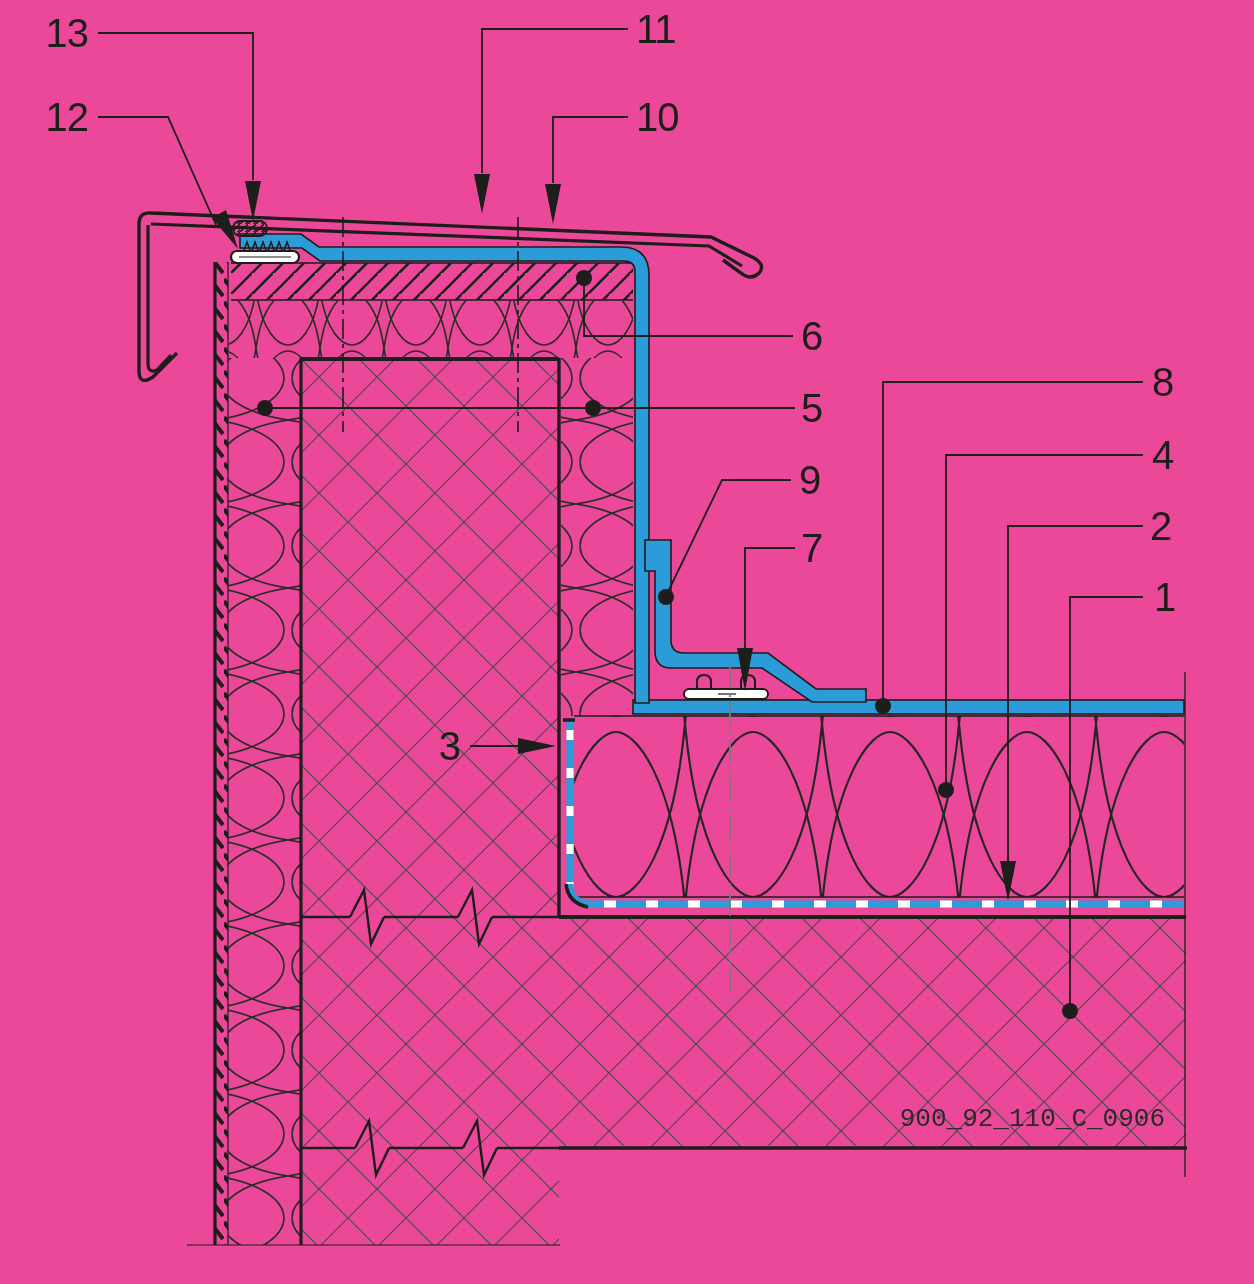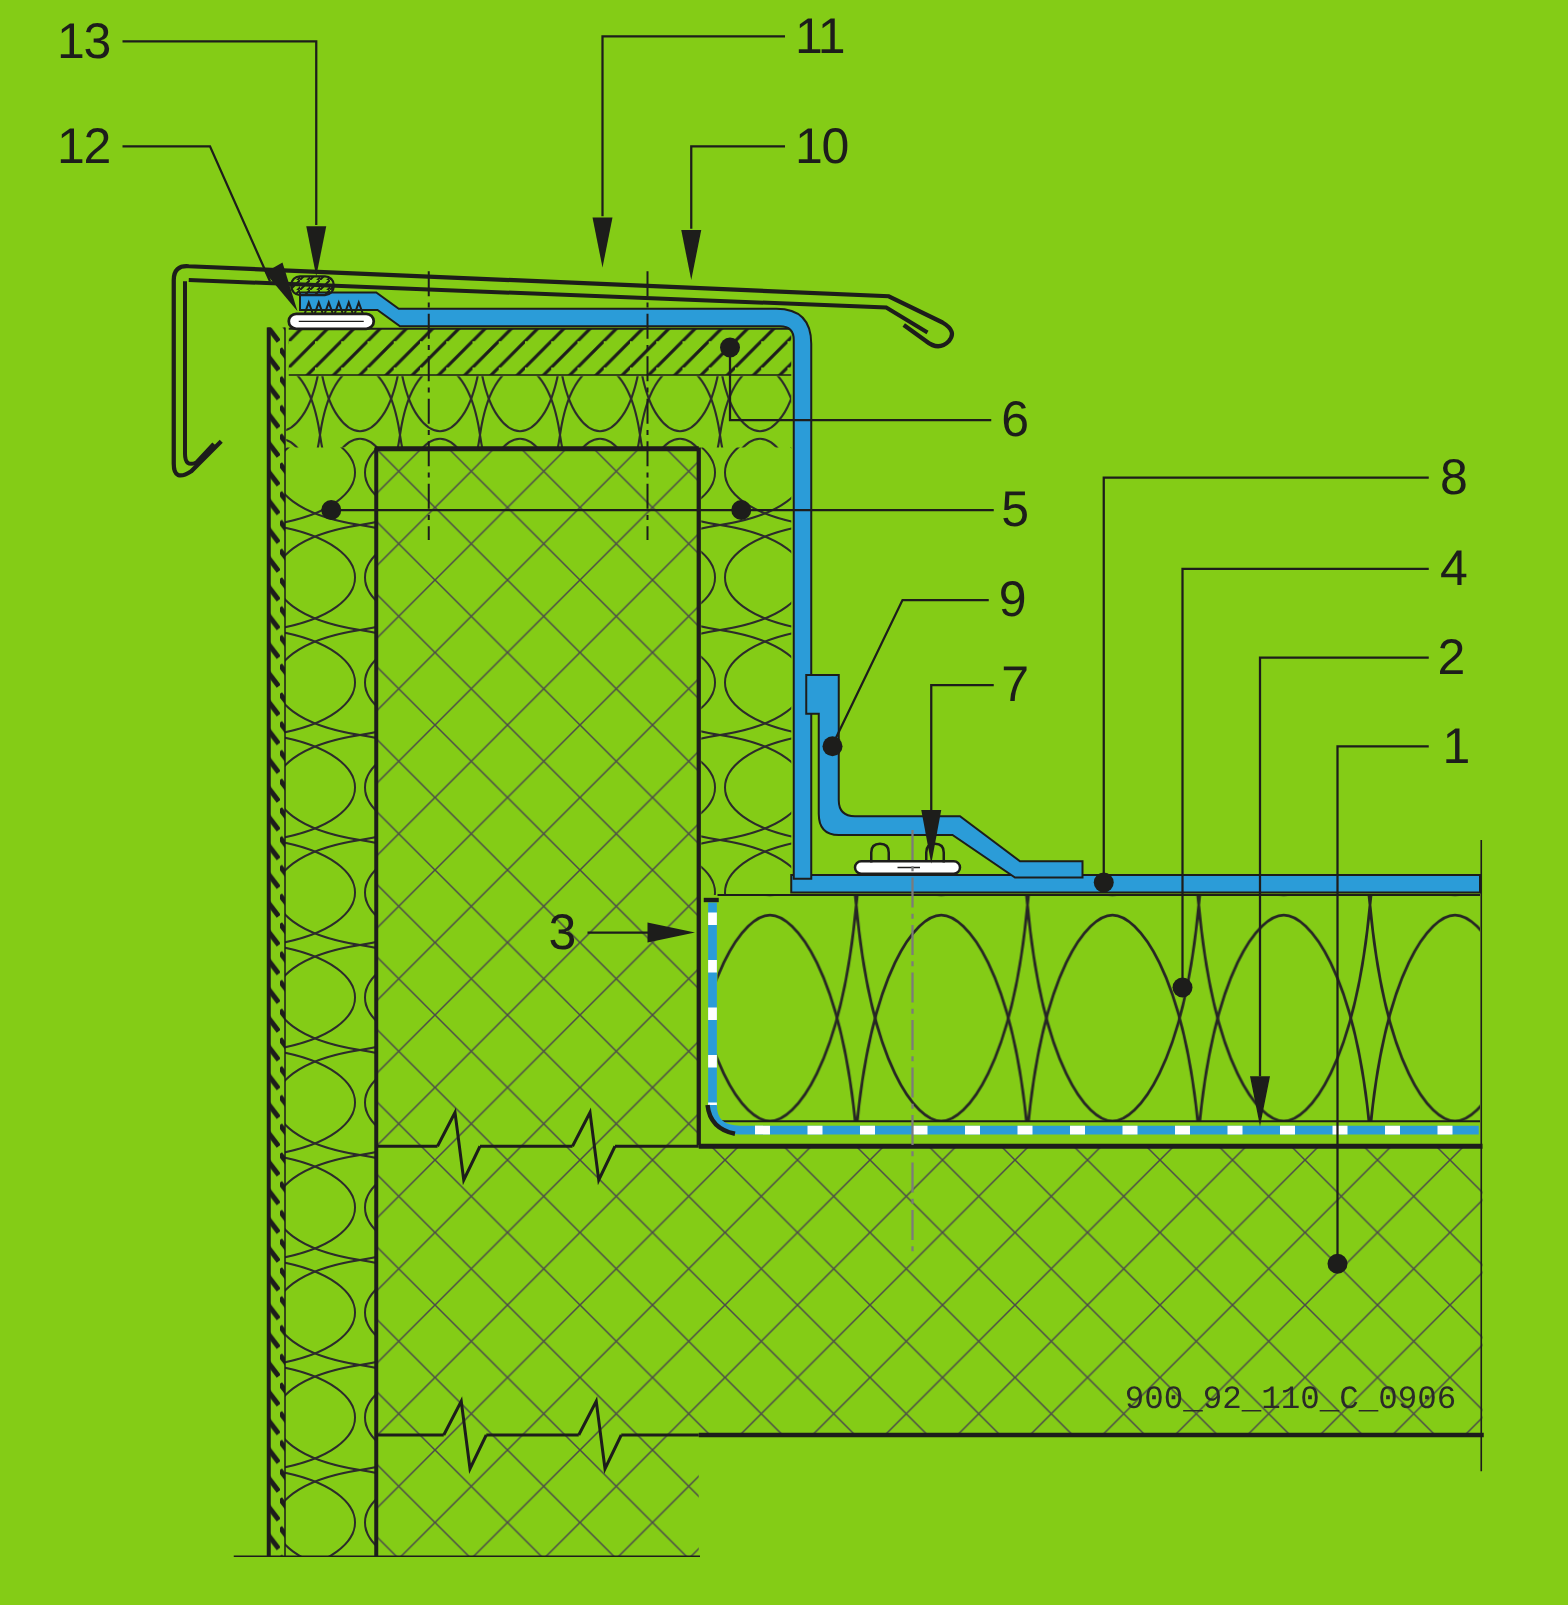--- a/index.html
+++ b/index.html
@@ -1,16 +1,16 @@
 <!DOCTYPE html>
 <html><head>
 <meta charset="utf-8">
 <style>
   html,body{margin:0;padding:0;background:#ffffff;}
-  .stage{position:relative;width:1254px;height:1284px;background:#84cc16;overflow:hidden;}
+  .stage{position:relative;width:1254px;height:1284px;background:#ec4899;overflow:hidden;}
   svg{display:block;font-family:"Liberation Sans",sans-serif;}
   text.callout{font-size:40px;letter-spacing:-1px;fill:#1d1d1b;}
   text.dwgnum{font-family:"Liberation Mono","DejaVu Sans Mono",monospace;font-size:26px;fill:#2a2a28;}
 </style>
 </head>
 <body>
 
 <div class="stage">
 <svg width="1254" height="1284" viewBox="0 0 1254 1284">
   <defs>

